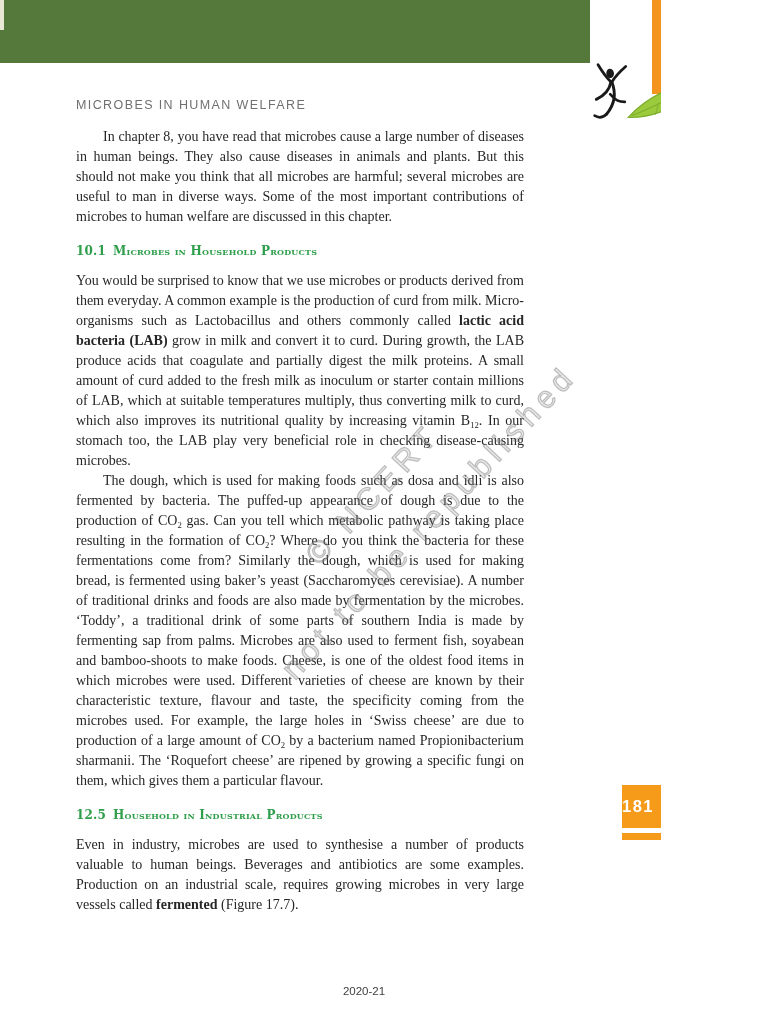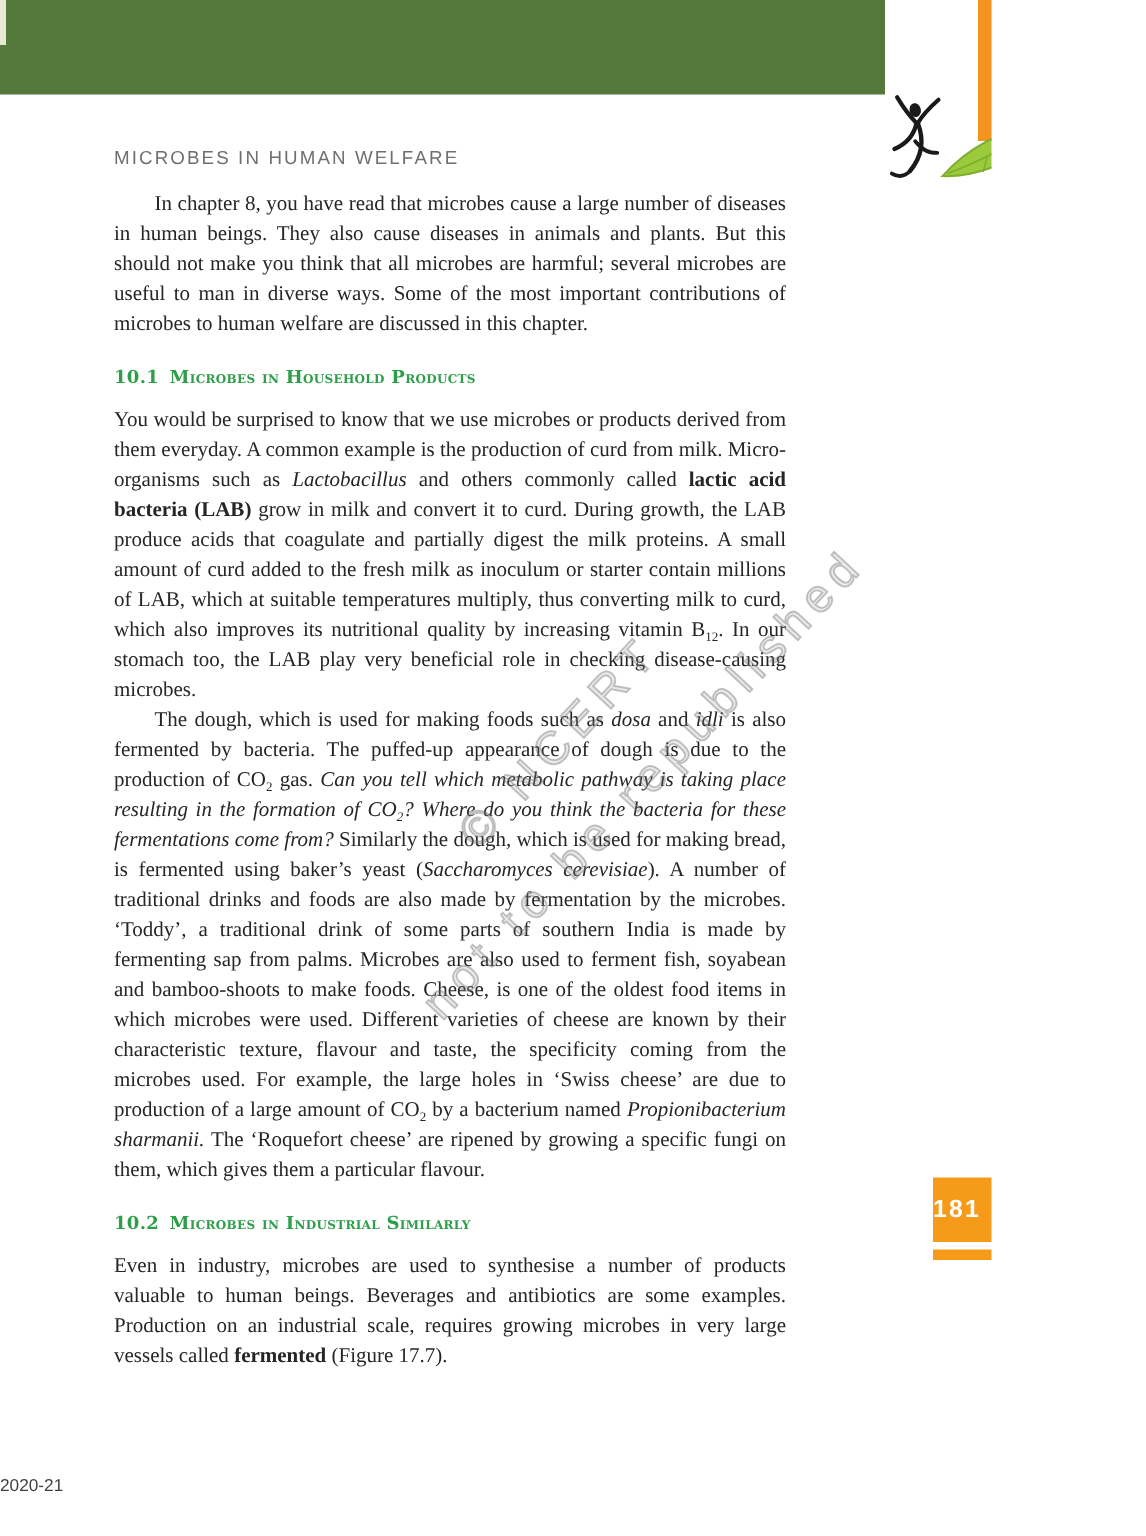--- a/index.html
+++ b/index.html
@@ -43,21 +43,21 @@
   .para { margin:0; }
   .indent { text-indent:27px; }
   .sec-heading {
     font-family:"DejaVu Serif", serif; font-weight:bold;
     color:var(--heading-green); font-size:12px; line-height:22px;
     margin:13px 0 9px 0; text-align:left; letter-spacing:0.2px;
   }
   .sec-heading .sec-num { margin-right:7px; }
   .sec-heading .sec-title { font-variant:small-caps; }
 
-  .seg-i { font-style:italic; }
+  .seg-i { }
   .seg-b { font-weight:bold; }
   .seg-sub { font-size:0.62em; vertical-align:-0.35em; line-height:0; }
 
   
   .watermark {
     position:absolute; left:205px; top:455px; width:380px;
     transform:rotate(-47deg);
     font-family:"Liberation Sans", sans-serif;
     font-size:31px; letter-spacing:6px; line-height:60px;
     text-align:center; white-space:nowrap;
@@ -74,21 +74,21 @@
     font-weight:bold; font-size:16.5px; letter-spacing:1.5px;
     line-height:43px; 
   }
   .pagenum-strip {
     position:absolute; left:622px; top:833px; width:142px; height:7px;
     background:var(--pagebox-orange);
   }
 
   
   .footer-year {
-    position:absolute; left:0; top:985px; width:728px; text-align:left;
+    position:absolute; left:0; top:985px; width:728px; text-align:center;
     font-family:"Liberation Sans", sans-serif; font-size:11.5px; color:#414141;
   }
 </style>
 </head>
 <body>
 
 <div class="page">
 
   <div class="green-band"></div>
   <div class="top-left-notch"></div>
@@ -125,21 +125,21 @@
 
     <h2 class="sec-heading">
       <span class="sec-num">10.1</span><span class="sec-title">Microbes in Household Products</span>
     </h2>
 
     <p class="para"><span>You would be surprised to know that we use microbes or products derived from them everyday. A common example is the production of curd from milk. Micro-organisms such as </span><span class="seg-i">Lactobacillus</span><span> and others commonly called </span><span class="seg-b">lactic acid bacteria (LAB)</span><span> grow in milk and convert it to curd. During growth, the LAB produce acids that coagulate and partially digest the milk proteins. A small amount of curd added to the fresh milk as inoculum or starter contain millions of LAB, which at suitable temperatures multiply, thus converting milk to curd, which also improves its nutritional quality by increasing vitamin B</span><span class="seg-sub">12</span><span>. In our stomach too, the LAB play very beneficial role in checking disease-causing microbes.</span></p>
 
     <p class="para indent"><span>The dough, which is used for making foods such as </span><span class="seg-i">dosa</span><span> and </span><span class="seg-i">idli</span><span> is also fermented by bacteria. The puffed-up appearance of dough is due to the production of CO</span><span class="seg-sub">2</span><span> gas. </span><span class="seg-i">Can you tell which metabolic pathway is taking place resulting in the formation of CO</span><span class="seg-i seg-sub">2</span><span class="seg-i">? Where do you think the bacteria for these fermentations come from?</span><span> Similarly the dough, which is used for making bread, is fermented using baker’s yeast (</span><span class="seg-i">Saccharomyces cerevisiae</span><span>). A number of traditional drinks and foods are also made by fermentation by the microbes. ‘Toddy’, a traditional drink of some parts of southern India is made by fermenting sap from palms. Microbes are also used to ferment fish, soyabean and bamboo-shoots to make foods. Cheese, is one of the oldest food items in which microbes were used. Different varieties of cheese are known by their characteristic texture, flavour and taste, the specificity coming from the microbes used. For example, the large holes in ‘Swiss cheese’ are due to production of a large amount of CO</span><span class="seg-sub">2</span><span> by a bacterium named </span><span class="seg-i">Propionibacterium sharmanii.</span><span> The ‘Roquefort cheese’ are ripened by growing a specific fungi on them, which gives them a particular flavour.</span></p>
 
     <h2 class="sec-heading">
-      <span class="sec-num">10.2</span><span class="sec-title">Microbes in Industrial Similarly</span>
+      <span class="sec-num">12.5</span><span class="sec-title">Household in Industrial Products</span>
     </h2>
 
     <p class="para"><span>Even in industry, microbes are used to synthesise a number of products valuable to human beings. Beverages and antibiotics are some examples. Production on an industrial scale, requires growing microbes in very large vessels called </span><span class="seg-b">fermented</span><span> (Figure 17.7).</span></p>
 
   </div>
 
   <div class="watermark">
     <div>© NCERT</div>
     <div>not to be republished</div>
   </div>

